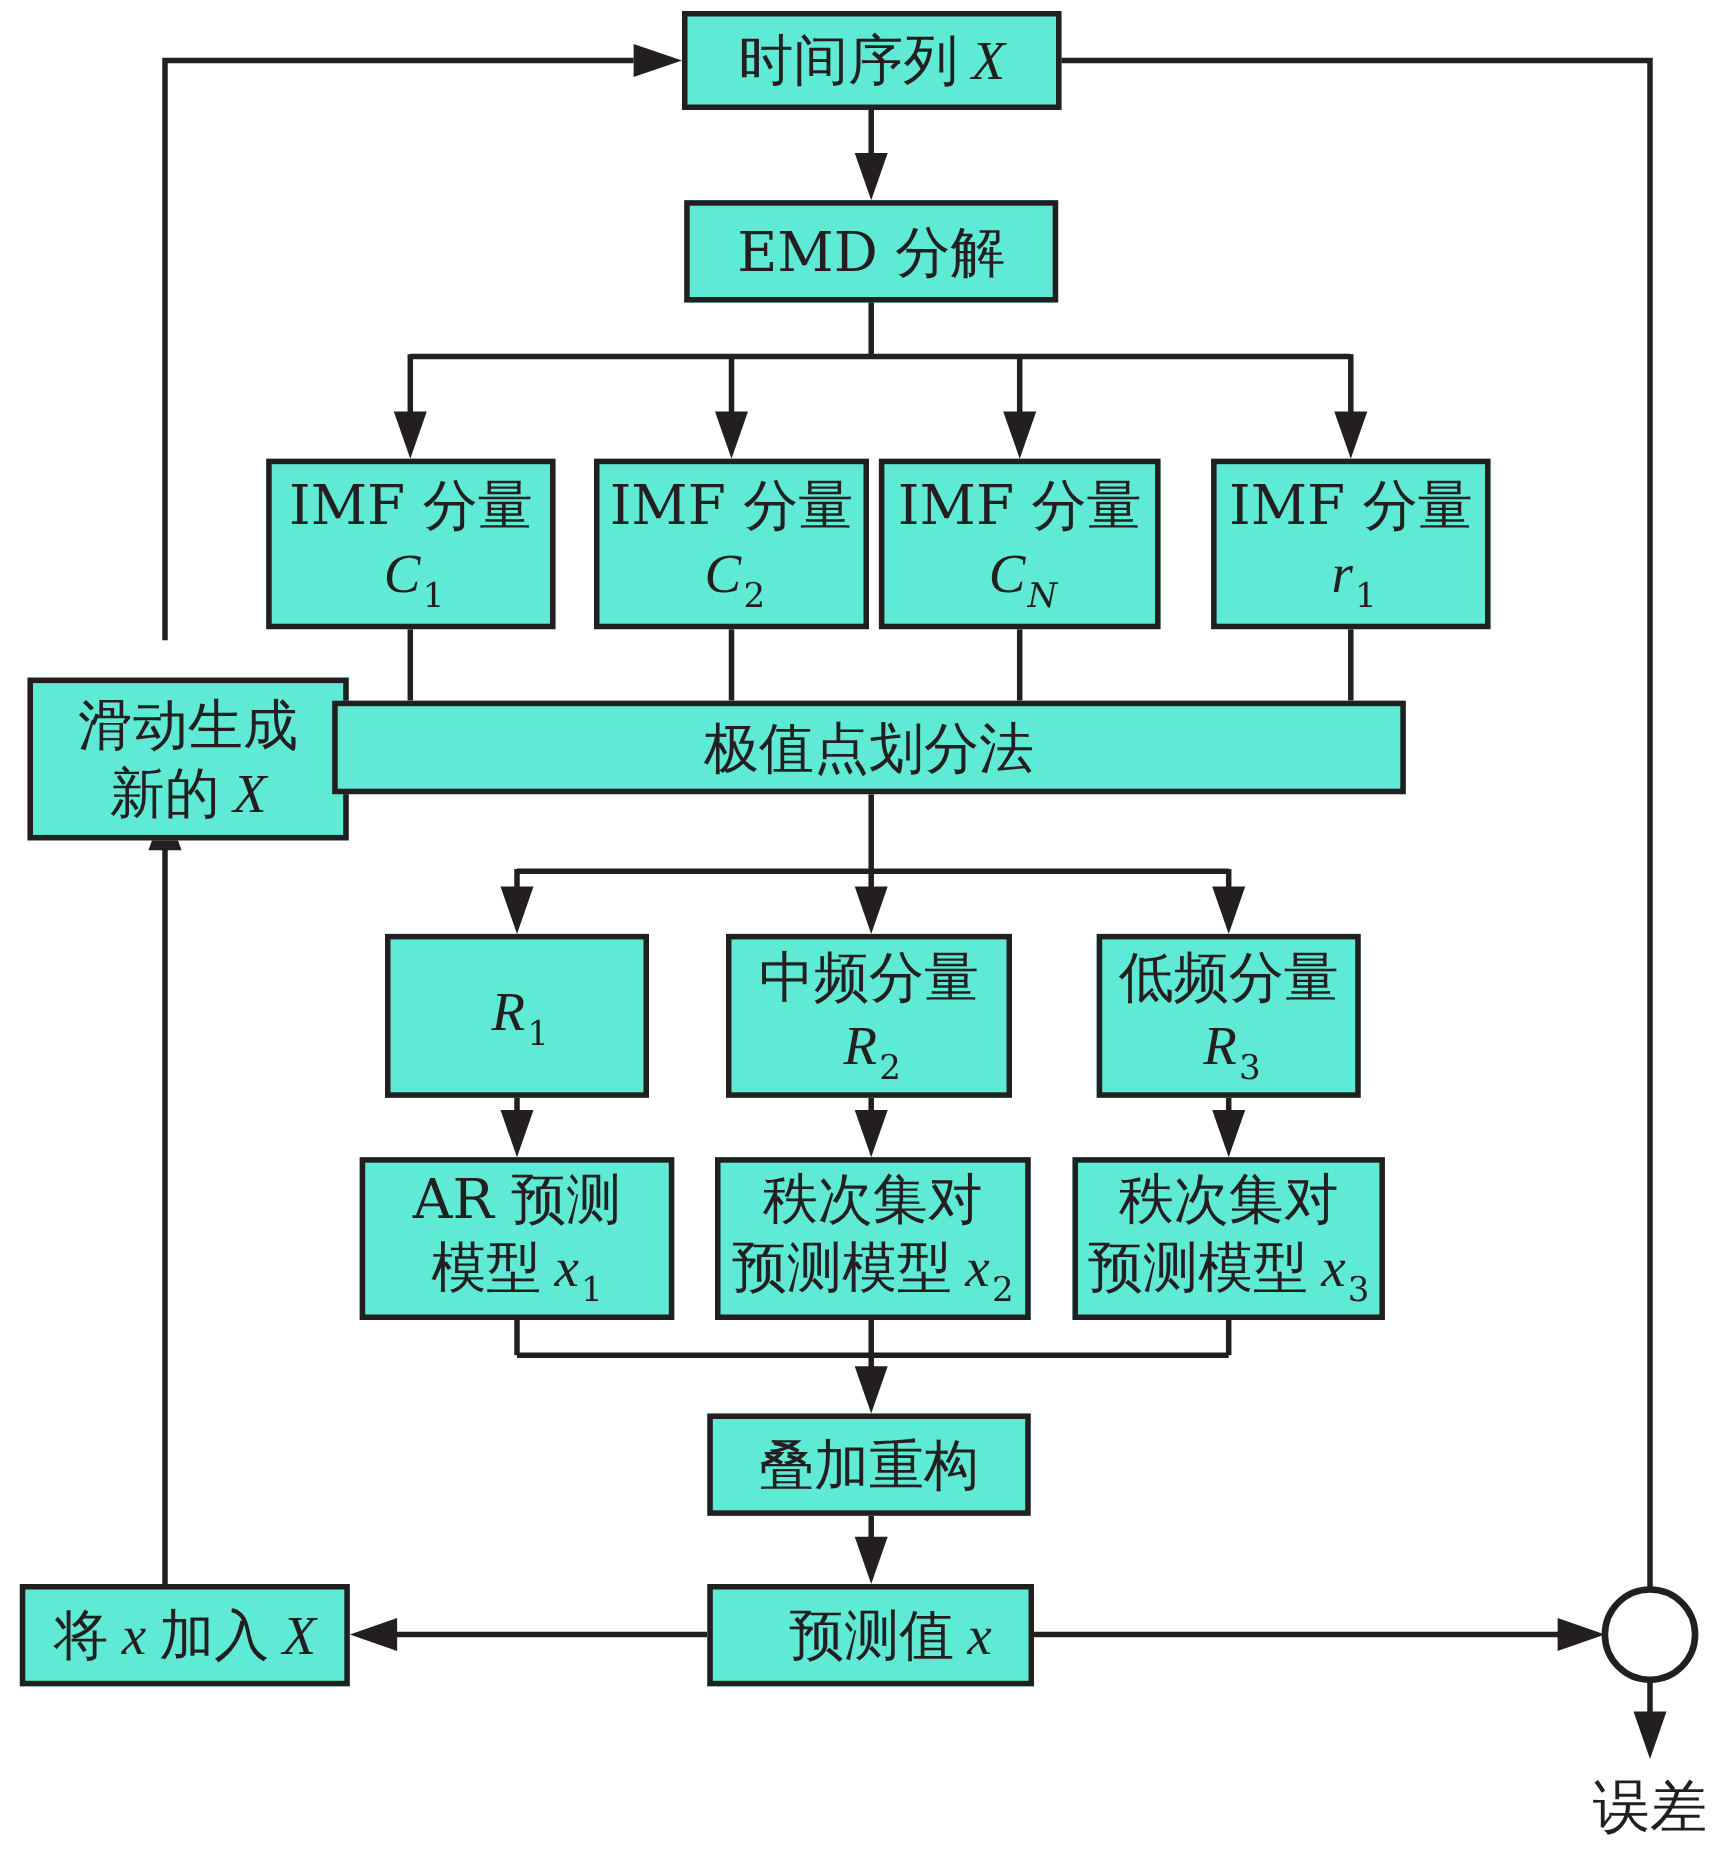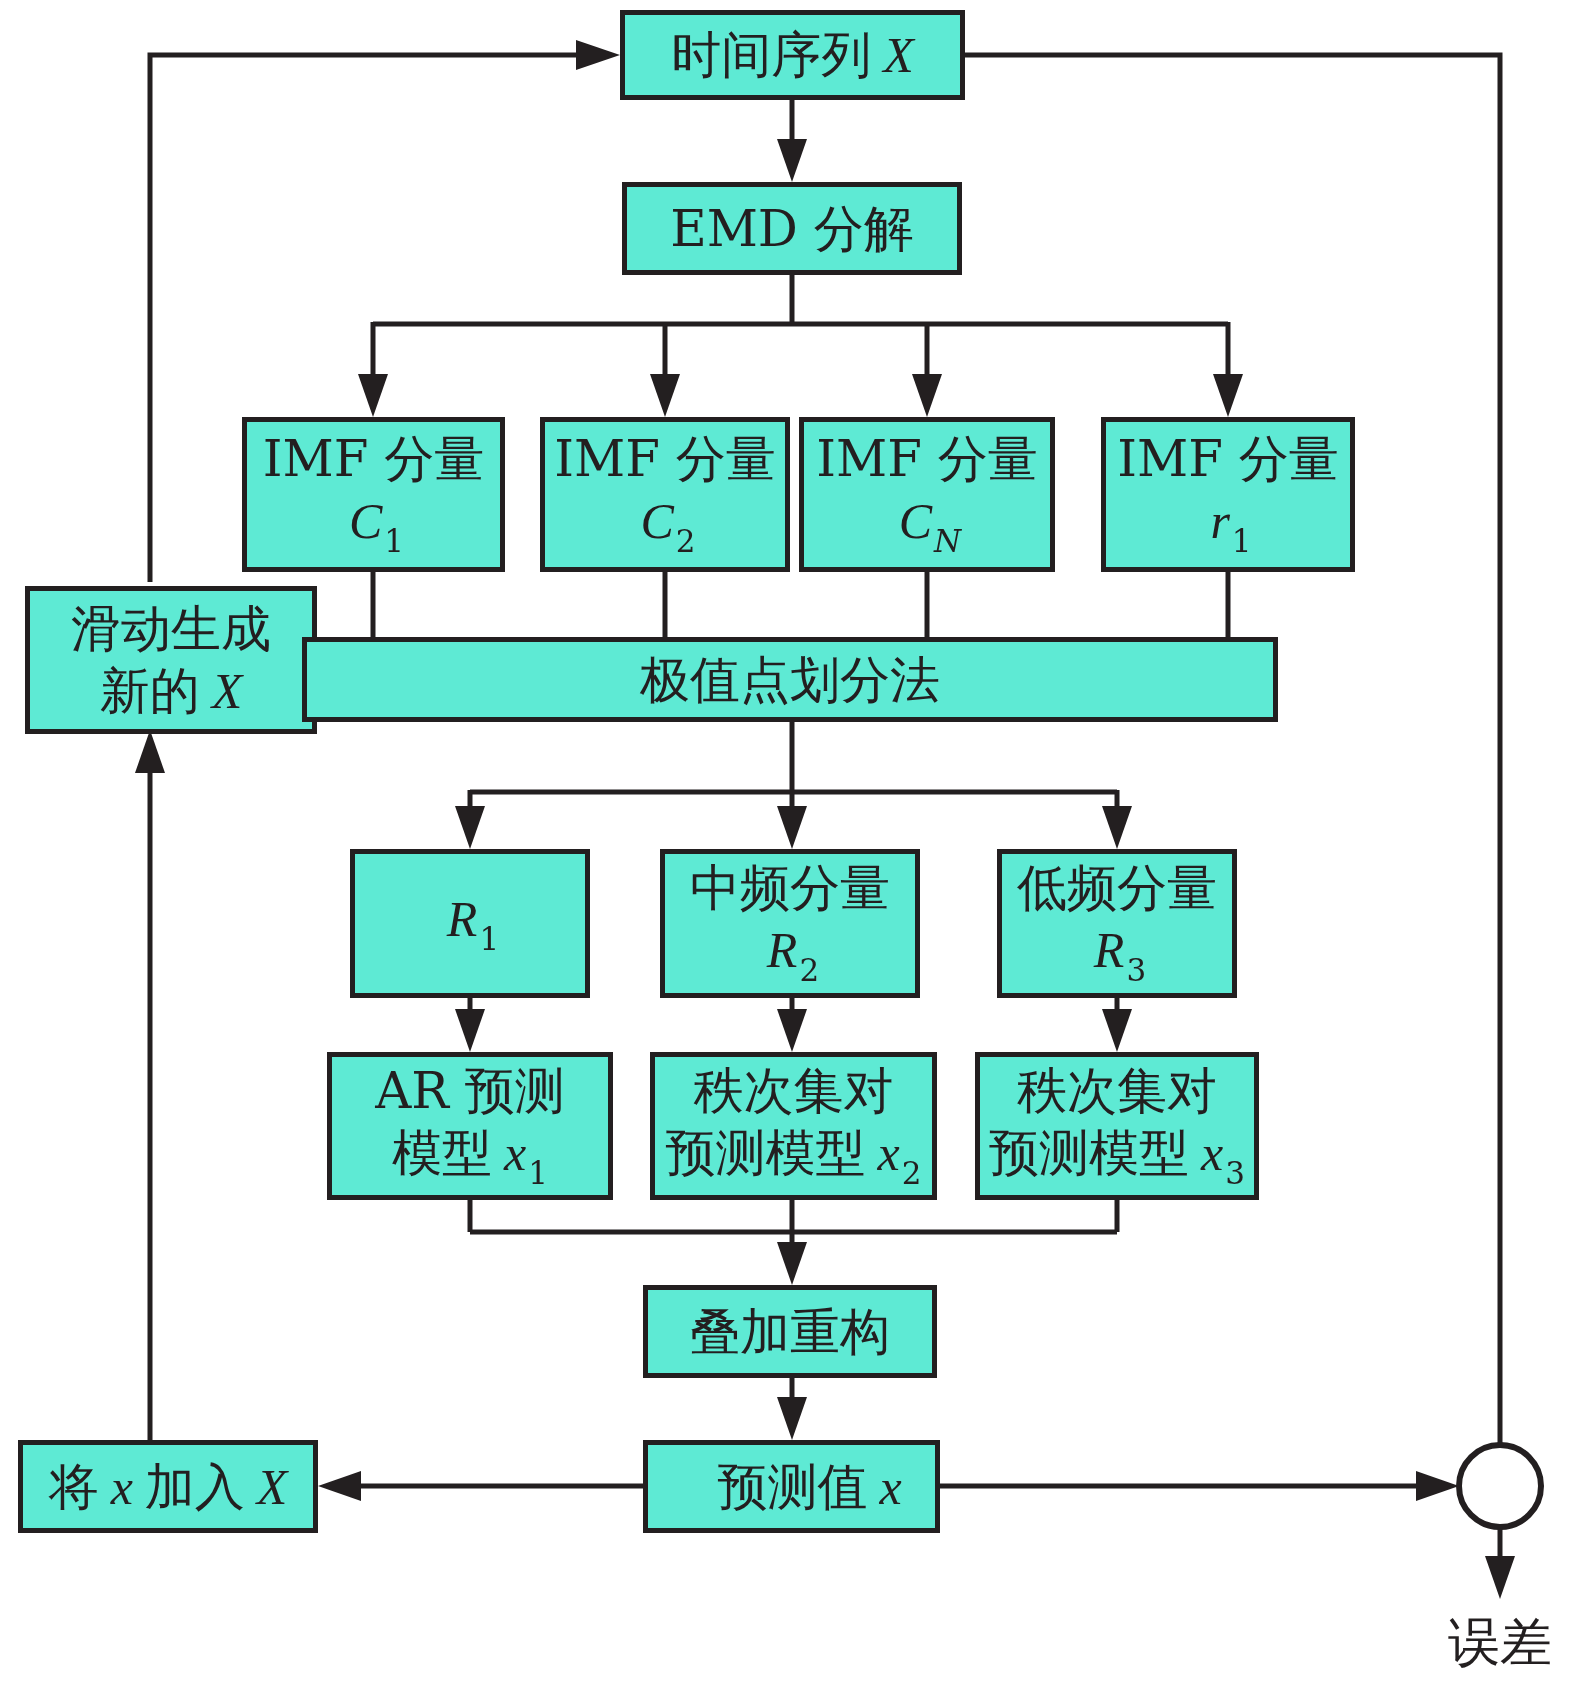--- a/index.html
+++ b/index.html
@@ -169,21 +169,21 @@
   <div class="box" style="left:799px; top:417px; width:256px; height:155px;">
     <div>IMF 分量</div>
     <div><span class="mvar tight">C</span><span class="msub it">N</span></div>
   </div>
 
   <div class="box" style="left:1101px; top:417px; width:254px; height:155px;">
     <div>IMF 分量</div>
     <div><span class="mvar tight">r</span><span class="msub">1</span></div>
   </div>
 
-  <div class="box" style="left:25px; top:586px; width:292px; height:148px;">
+  <div class="box" style="left:25px; top:616px; width:292px; height:148px;">
     <div>滑动生成</div>
     <div><span>新的</span><span class="mvar">X</span></div>
   </div>
 
   <div class="box" style="left:302px; top:637px; width:976px; height:85px;">
     <div>极值点划分法</div>
   </div>
 
   <div class="box" style="left:350px; top:849px; width:240px; height:149px;">
     <div><span class="mvar tight">R</span><span class="msub">1</span></div>

